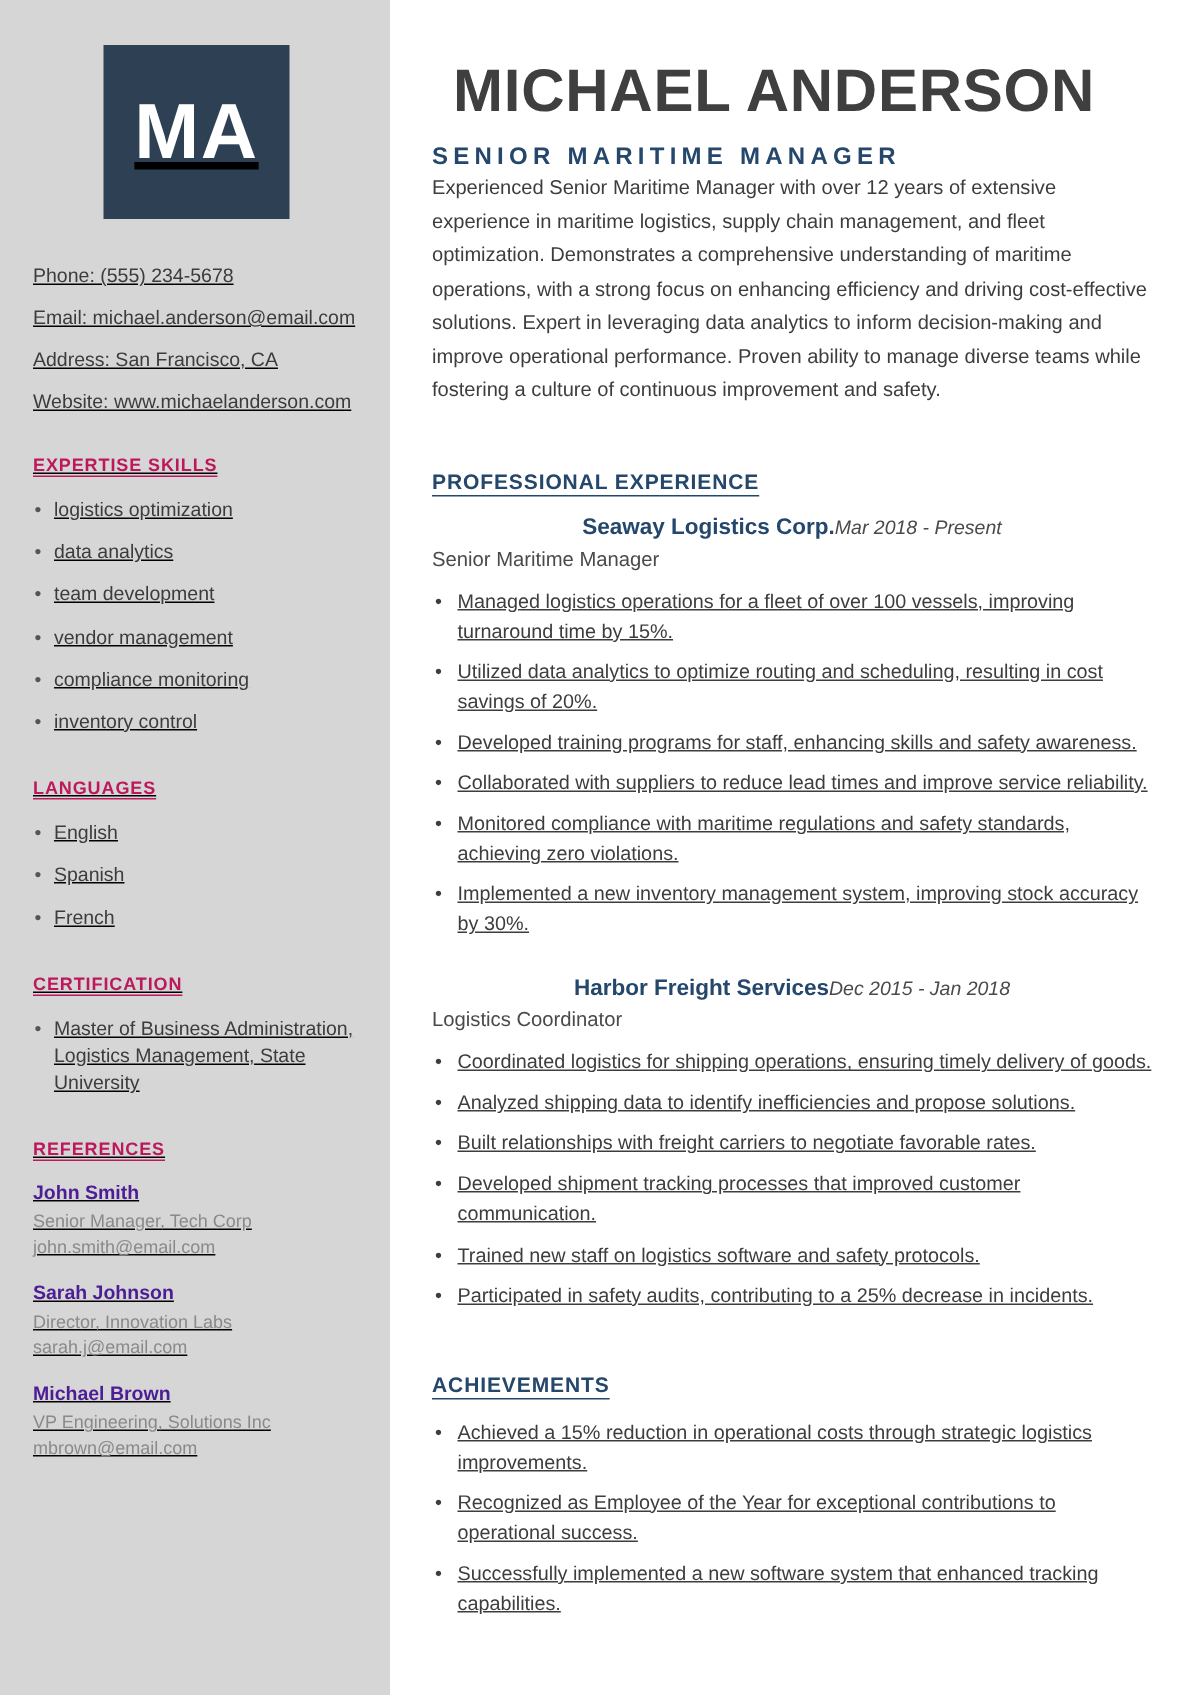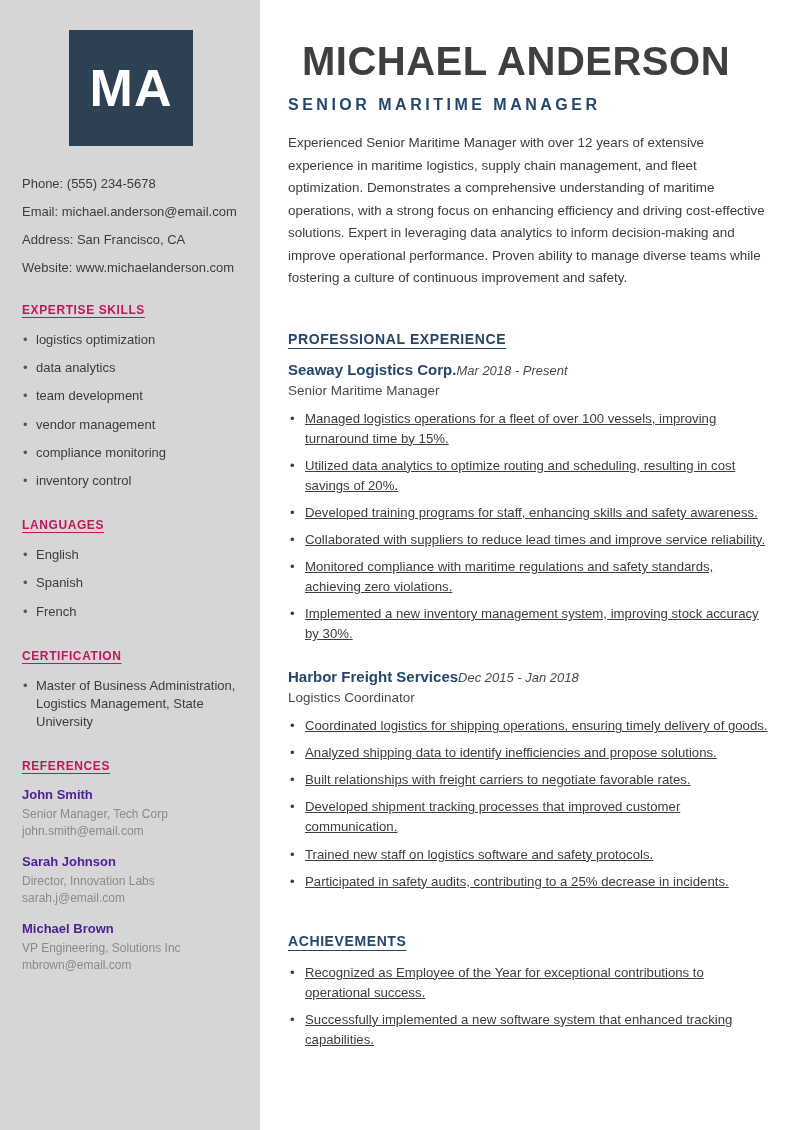--- a/index.html
+++ b/index.html
@@ -12,20 +12,21 @@
   }
   .page { display: flex; width: 800px; height: 1130px; }
 
   
   .sidebar {
     width: 260px;
     flex-shrink: 0;
     background: #d6d6d6;
     box-sizing: border-box;
     padding: 30px 20px 0 22px;
+    text-decoration: underline;
   }
   .avatar-box {
     width: 124px;
     height: 116px;
     background: #2e4053;
     color: #ffffff;
     display: flex;
     align-items: center;
     justify-content: center;
     margin: 0 auto 30px auto;
@@ -80,35 +81,35 @@
     font-size: 16px;
     font-weight: bold;
     color: #24476b;
     letter-spacing: 3.5px;
     margin: 14px 0 0 0;
   }
   .summary {
     font-size: 13.4px;
     line-height: 1.68;
     color: #3d3d3d;
-    margin: 18px 0 0 0;
+    margin: 0 0 0 0;
   }
   .main-section { margin-top: 41px; }
   .main-heading {
     font-size: 14px;
     font-weight: bold;
     color: #24476b;
     letter-spacing: 0.6px;
     text-decoration: underline;
     text-underline-offset: 4px;
     margin: 0 0 14px 0;
   }
   .job { margin-bottom: 24px; }
   .job:last-child { margin-bottom: 0; }
-  .job-header { display: flex; justify-content: flex-start; align-items: baseline; }
+  .job-header { display: flex; justify-content: center; align-items: baseline; }
   .company { font-size: 15px; font-weight: bold; color: #24476b; }
   .dates { font-size: 13px; font-style: italic; color: #4a4a4a; }
   .role { font-size: 13.5px; color: #4a4a4a; margin-top: 5px; }
   .bullets { list-style: none; margin: 11px 0 0 0; padding: 0; }
   .bullets li {
     position: relative;
     padding-left: 17px;
     font-size: 13.2px;
     color: #3d3d3d;
     line-height: 1.52;
@@ -226,19 +227,20 @@
           <li>Developed shipment tracking processes that improved customer communication.</li>
           <li>Trained new staff on logistics software and safety protocols.</li>
           <li>Participated in safety audits, contributing to a 25% decrease in incidents.</li>
         </ul>
       </div>
     </section>
 
     <section class="main-section">
       <h3 class="main-heading">ACHIEVEMENTS</h3>
       <ul class="bullets">
+        <li>Achieved a 15% reduction in operational costs through strategic logistics improvements.</li>
         <li>Recognized as Employee of the Year for exceptional contributions to operational success.</li>
         <li>Successfully implemented a new software system that enhanced tracking capabilities.</li>
       </ul>
     </section>
 
   </main>
 </div>
 
 </body></html>

